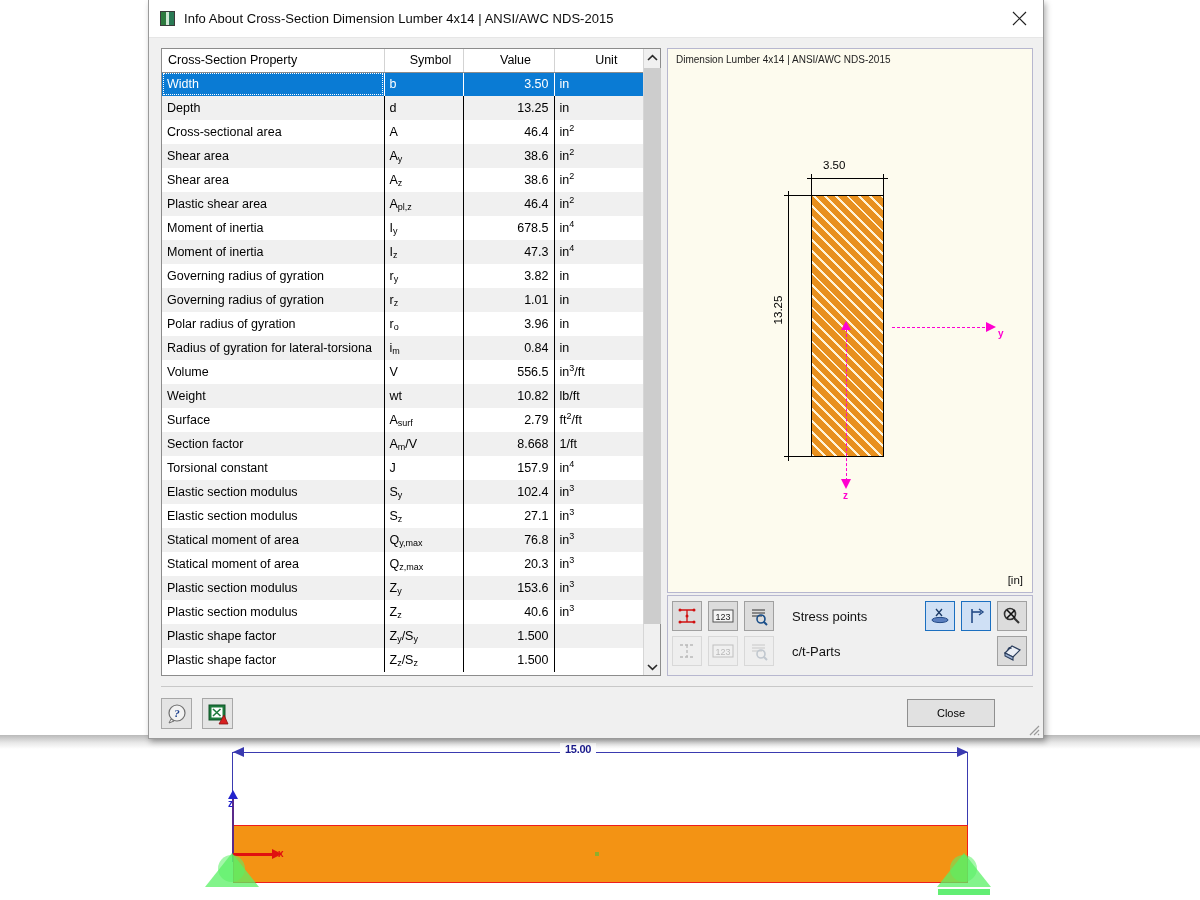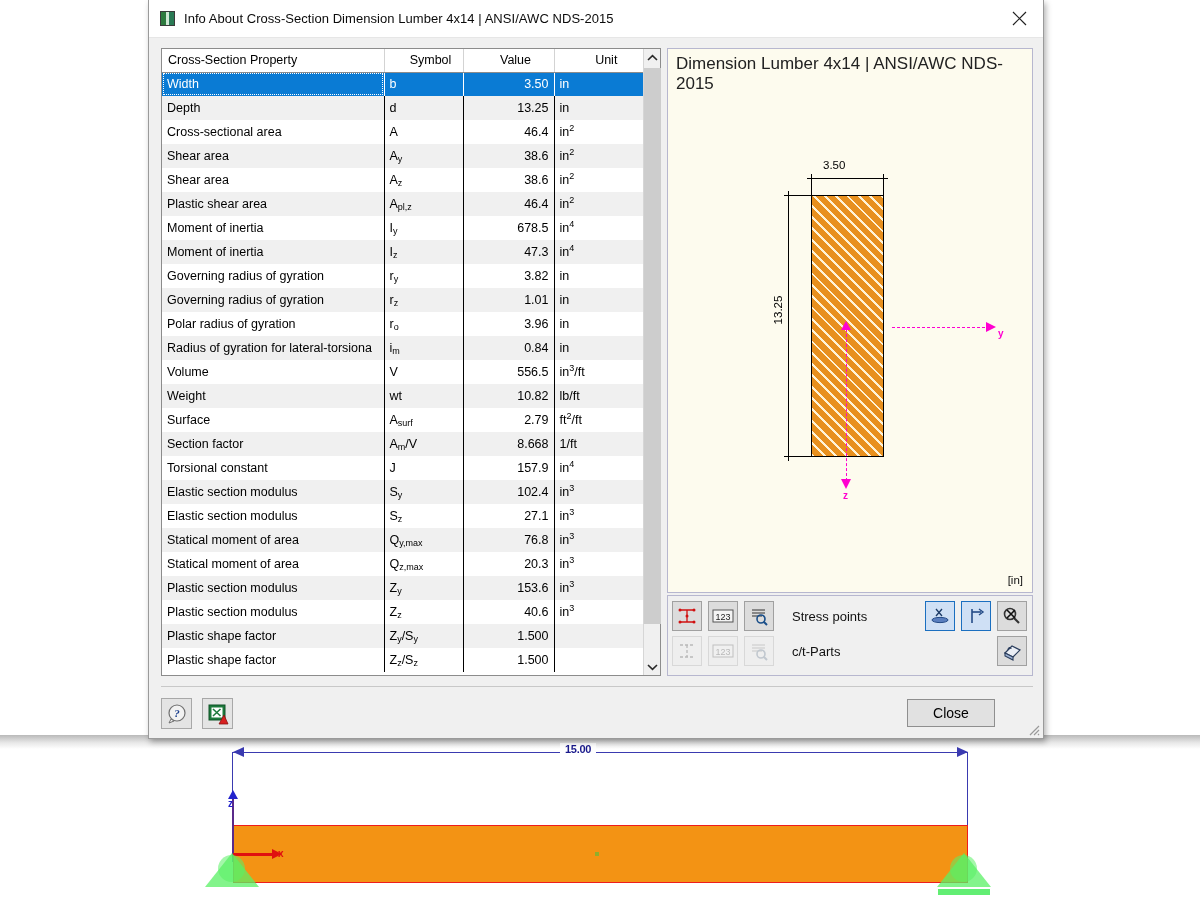--- a/index.html
+++ b/index.html
@@ -119,21 +119,21 @@
   .vs-btn{ height:17px; background:#f0f0f0; display:flex;align-items:center;justify-content:center; cursor:pointer;}
   .vs-track{ flex:1 1 auto; background:#f0f0f0; position:relative; }
   .vs-thumb{ position:absolute; left:0; top:2px; width:17px; height:94%; background:#cdcdcd; }
 
   
   .preview{
     position:absolute; left:518px; top:10px; width:366px; height:545px;
     background:#fdfbee; border:1px solid #b7b7cf;
   }
   .preview-title{
-    position:absolute; left:8px; top:5px; font-size:17px; color:#222;
+    position:absolute; left:8px; top:5px; font-size:10px; color:#222;
     font-family:"Liberation Sans",sans-serif;
   }
   .unit-tag{ position:absolute; right:9px; bottom:6px; font-size:11.5px; color:#111; }
 
   .sec-rect{
     position:absolute; left:143px; top:146px; width:73px; height:262px;
     border:1.5px solid #000;
     background:
       repeating-linear-gradient(45deg,
         #fff3d6 0px, #fff3d6 2px, #E8901E 2px, #E8901E 8px);
@@ -190,21 +190,21 @@
 
   
   .sep{ position:absolute; left:12px; top:648px; width:872px; height:1px; background:#c8c8c8;}
   .footer{ position:absolute; left:0; top:660px; width:100%; height:78px; }
   .fbtn{
     position:absolute; width:31px;height:31px; background:#e4e4e4;
     border:1px solid #a8a8a8; display:flex;align-items:center;justify-content:center;cursor:pointer;
   }
   .close-btn{
     position:absolute; right:48px; top:39px; width:88px;height:28px;
-    background:#e1e1e1; border:1px solid #8f8f8f; font-size:14px; color:#000;
+    background:#e1e1e1; border:1px solid #8f8f8f; font-size:11px; color:#000;
     display:flex;align-items:center;justify-content:center; cursor:pointer;
     font-family:"Liberation Sans",sans-serif;
   }
   .grip{ position:absolute; right:3px; bottom:2px; width:14px;height:14px; }
 </style>
 </head>
 <body>
 
 <div id="root">
 

